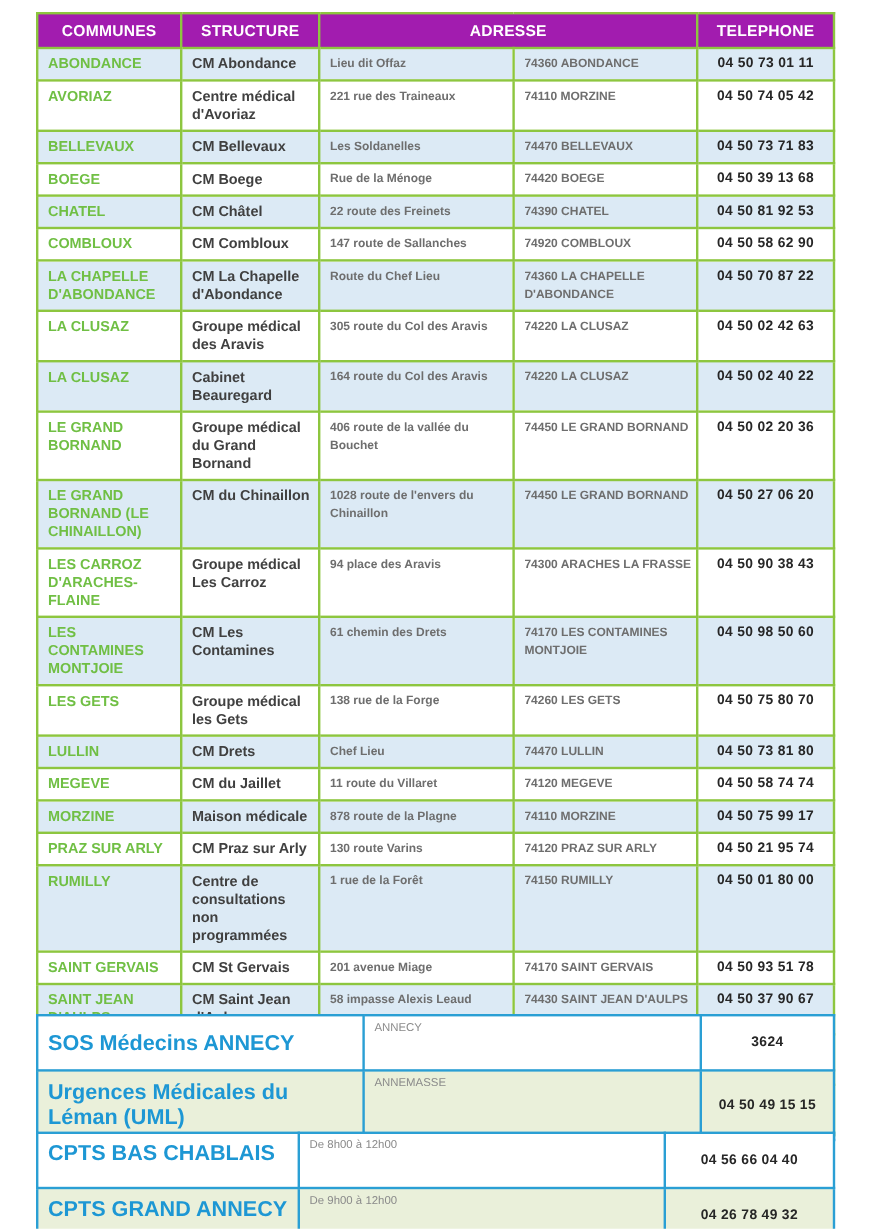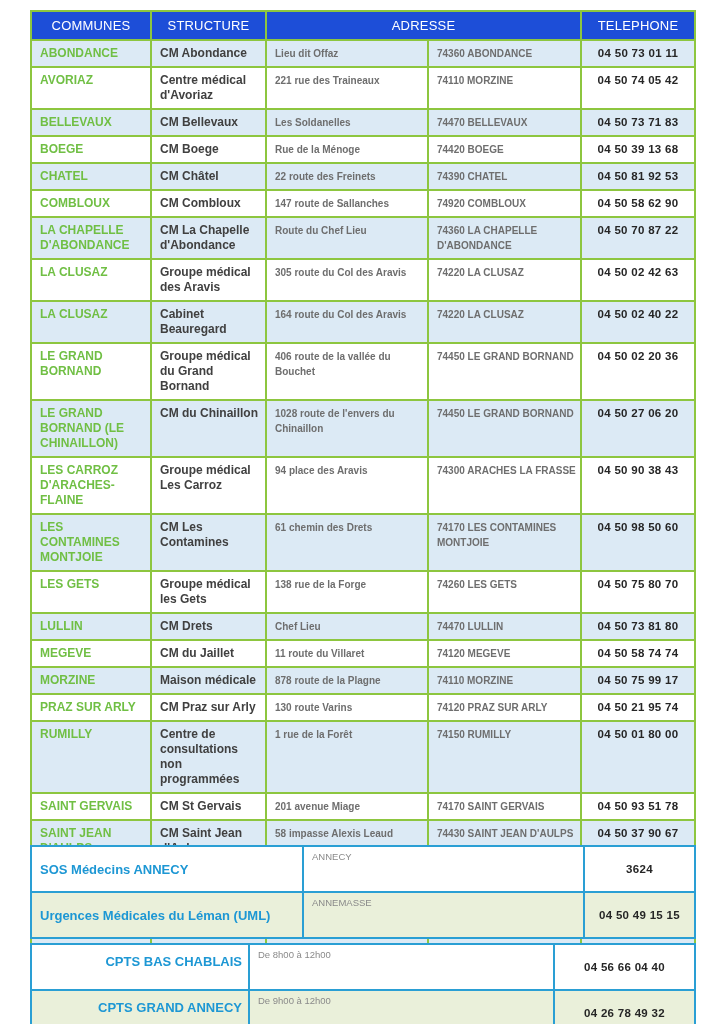--- a/index.html
+++ b/index.html
@@ -6,21 +6,21 @@
   body{
     width:724px;height:1024px;position:relative;background:#ffffff;
     font-family:"Liberation Sans", sans-serif;overflow:hidden;
   }
   table{border-collapse:collapse;table-layout:fixed;}
 
   
   .main-table{position:absolute;left:30px;top:10px;width:664px;}
   .main-table th,.main-table td{border:2px solid #8dc63f;overflow:hidden;}
   .main-table thead th{
-    background:#1d4ed8;color:#ffffff;font-size:13px;font-weight:normal;
+    background:#a21caf;color:#ffffff;font-size:13px;font-weight:bold;
     padding:6px 2px;text-align:center;letter-spacing:.2px;
   }
   .main-table tbody tr:nth-child(odd) td{background:#dceaf5;}
   .main-table tbody tr:nth-child(even) td{background:#ffffff;}
   .main-table td{vertical-align:top;}
   td.commune{
     color:#70bf44;font-weight:bold;font-size:12px;line-height:1.25;
     padding:5px 4px 5px 8px;
     margin-left:16px;
   }
@@ -39,23 +39,23 @@
   }
 
   
   .blue-table{position:absolute;left:30px;width:664px;}
   .blue-table td{border:2px solid #2a9fd4;vertical-align:middle;}
   .sos-table{top:845px;}
   .cpts-table{top:943px;}
   .blue-table tr:nth-child(odd) td{background:#ffffff;}
   .blue-table tr:nth-child(even) td{background:#eaf0da;}
   td.blabel{
-    color:#1d97d4;font-weight:bold;font-size:13px;padding:7px 6px 7px 8px;
-  }
-  .cpts-table td.blabel{padding:5px 6px 17px 8px;text-align:right;}
+    color:#1d97d4;font-weight:bold;font-size:18px;padding:7px 6px 7px 8px;
+  }
+  .cpts-table td.blabel{padding:5px 6px 17px 8px;}
   td.bmid{
     color:#8a8a8a;font-size:9.5px;padding:4px 6px 4px 8px;vertical-align:top;
   }
   td.bphone{
     color:#262626;font-weight:bold;font-size:11.5px;text-align:center;
     padding:16px 2px;letter-spacing:.3px;
   }
 </style>
 </head>
 <body>

